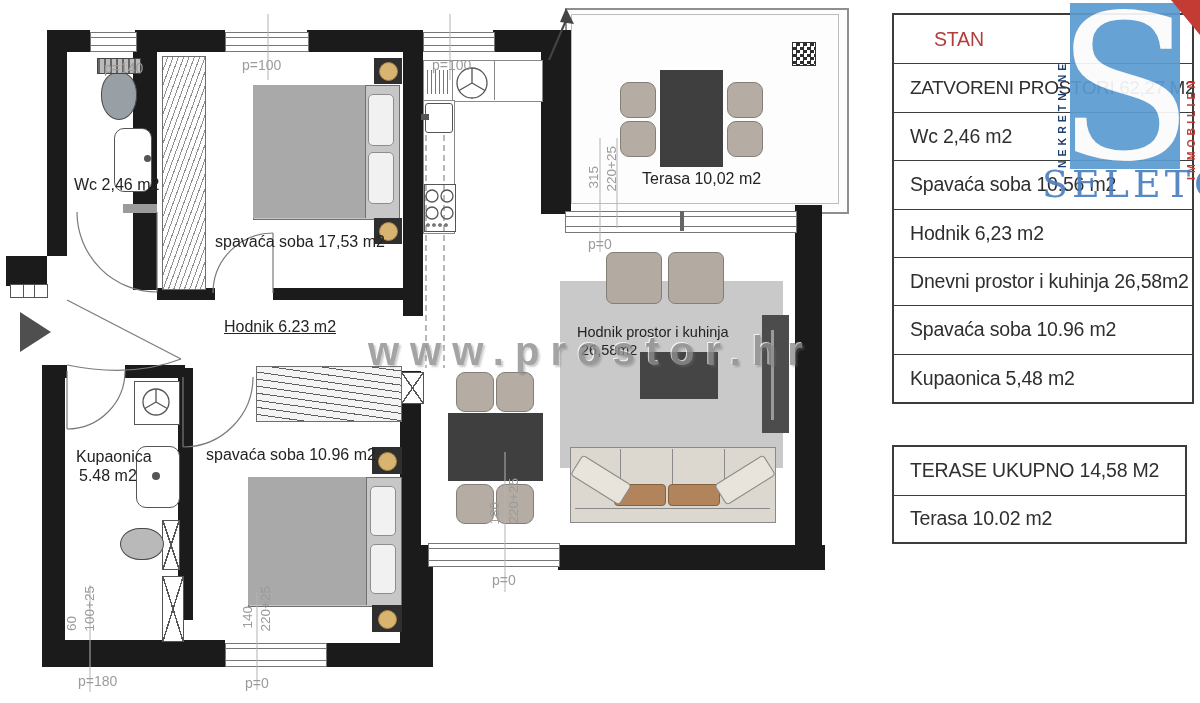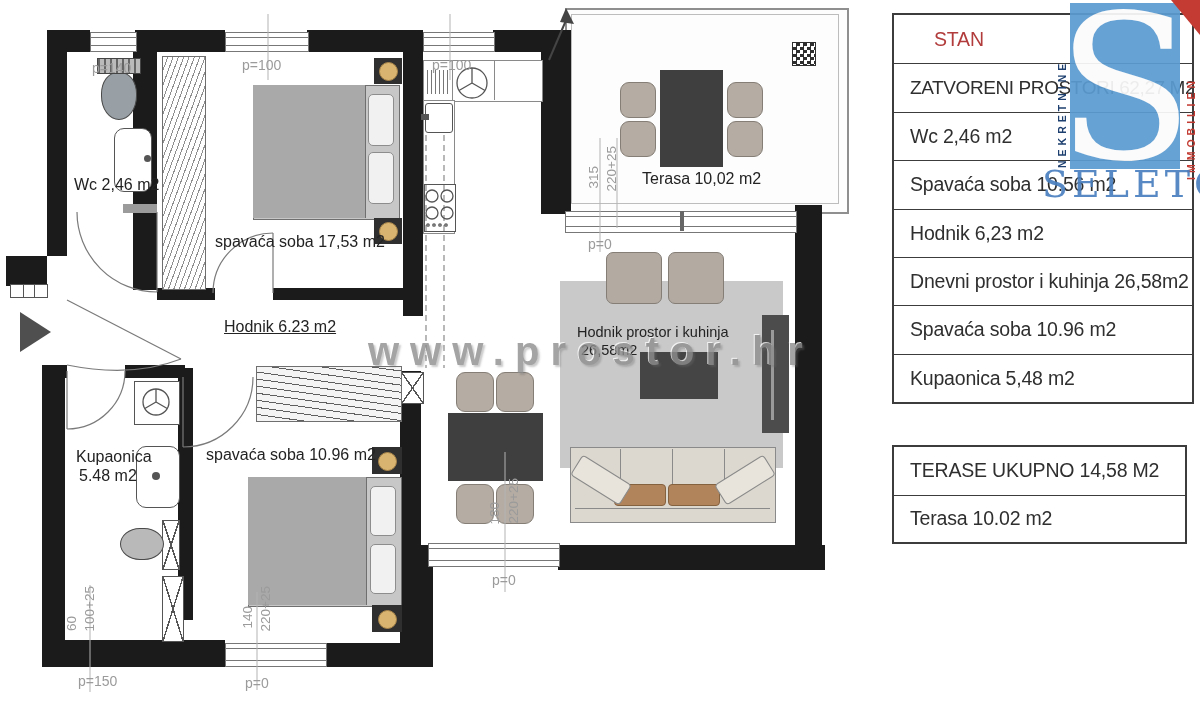--- a/index.html
+++ b/index.html
@@ -222,25 +222,25 @@
   <div class="lbl" style="left:224px;top:318px;text-decoration:underline;">Hodnik 6.23 m2</div>
   <div class="lbl" style="left:76px;top:448px;">Kupaonica</div>
   <div class="lbl" style="left:79px;top:467px;">5.48 m2</div>
   <div class="lbl" style="left:206px;top:446px;">spavaća soba 10.96 m2</div>
   <div class="lbl" style="left:577px;top:324px;font-size:14.5px;">Hodnik prostor i kuhinja</div>
   <div class="lbl" style="left:581px;top:342px;font-size:14.5px;">26,58m2</div>
   <div class="lbl" style="left:642px;top:170px;">Terasa 10,02 m2</div>
 
   <div class="dim" style="left:242px;top:57px;">p=100</div>
   <div class="dim" style="left:432px;top:57px;">p=100</div>
-  <div class="dim" style="left:92px;top:60px;z-index:40;">p=140</div>
+  <div class="dim" style="left:104px;top:60px;z-index:40;">p=140</div>
   <div class="dim" style="left:588px;top:236px;">p=0</div>
   <div class="dim" style="left:492px;top:572px;">p=0</div>
   <div class="dim" style="left:245px;top:675px;">p=0</div>
-  <div class="dim" style="left:78px;top:673px;">p=150</div>
+  <div class="dim" style="left:78px;top:673px;">p=180</div>
   <div class="vdim" style="left:586px;top:166px;">315</div>
   <div class="vdim" style="left:604px;top:146px;">220+25</div>
   <div class="vdim" style="left:487px;top:502px;">180</div>
   <div class="vdim" style="left:506px;top:478px;">220+25</div>
   <div class="vdim" style="left:240px;top:606px;">140</div>
   <div class="vdim" style="left:258px;top:586px;">220+25</div>
   <div class="vdim" style="left:64px;top:616px;">60</div>
   <div class="vdim" style="left:82px;top:586px;">100+25</div>
 
   <div id="watermark">www.prostor.hr</div>

